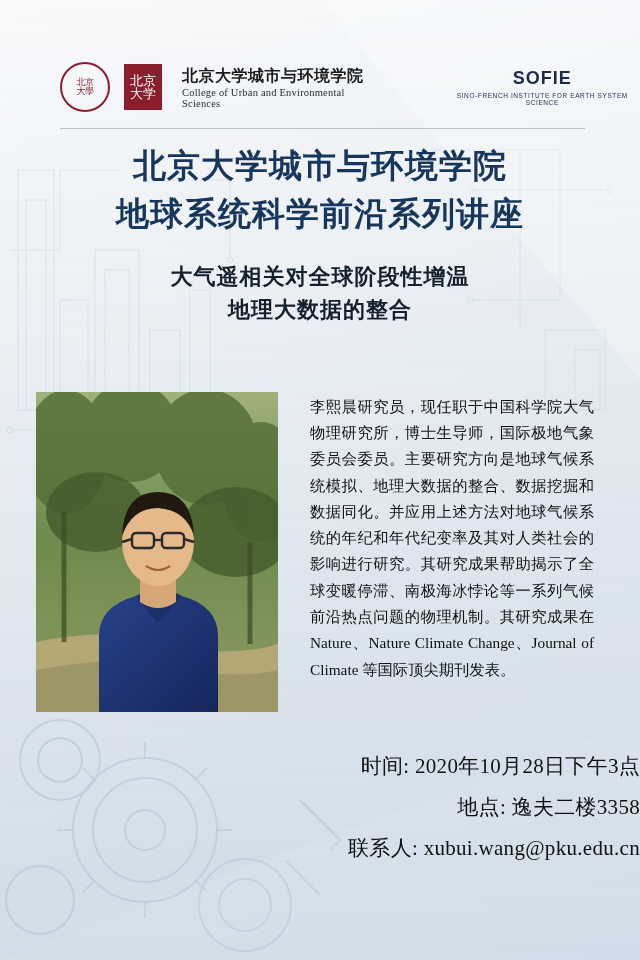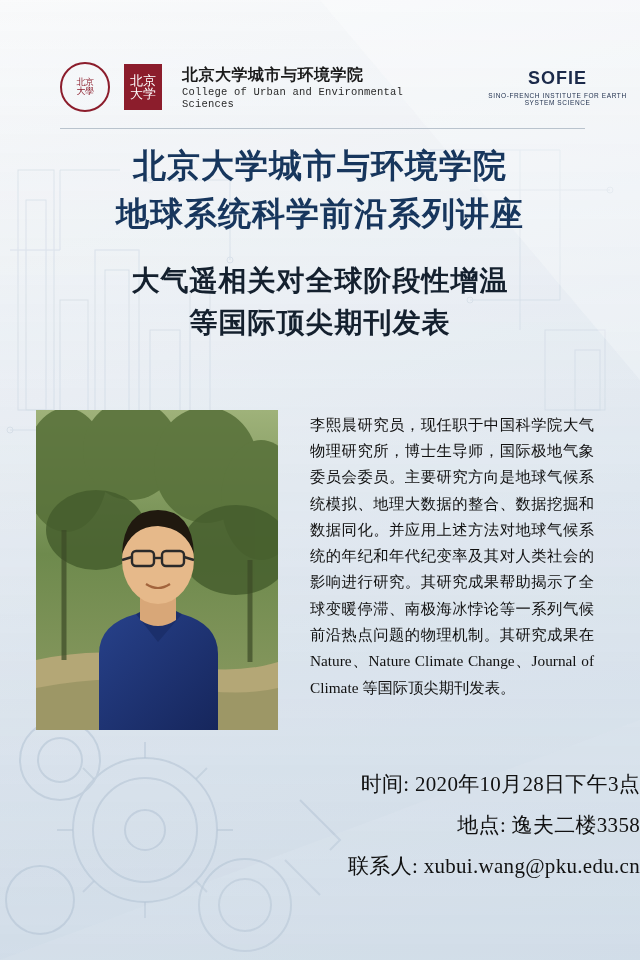--- a/index.html
+++ b/index.html
@@ -64,21 +64,21 @@
     margin-left: 6px;
   }
   .school-cn {
     font-family: "Liberation Sans", sans-serif;
     font-size: 16px;
     color: #1b1b1b;
     letter-spacing: 0.5px;
     font-weight: 600;
   }
   .school-en {
-    font-family: Liberation Mono, monospace;
+    font-family: Liberation Serif, serif;
     font-size: 10.5px;
     color: #2a2a2a;
     margin-top: 0;
     letter-spacing: 0.2px;
   }
   .sofie {
     margin-left: 56px;
     text-align: center;
     border-left: 0;
   }
@@ -120,21 +120,21 @@
     line-height: 1.45;
   }
   .subtitle-block {
     position: relative;
     text-align: center;
     margin-top: 22px;
   }
   .subtitle-line {
     font-family: "Liberation Sans", sans-serif;
     font-weight: 700;
-    font-size: 28px;
+    font-size: 22px;
     letter-spacing: 1px;
     color: #14202e;
     line-height: 1.5;
   }
 
   
   .content {
     position: relative;
     display: flex;
     margin-top: 66px;
@@ -261,21 +261,21 @@
   </div>
   <div class="header-rule"></div>
 
   <div class="title-block">
     <div class="title-line">北京大学城市与环境学院</div>
     <div class="title-line">地球系统科学前沿系列讲座</div>
   </div>
 
   <div class="subtitle-block">
     <div class="subtitle-line">大气遥相关对全球阶段性增温</div>
-    <div class="subtitle-line">等国际顶尖期刊发表</div>
+    <div class="subtitle-line">地理大数据的整合</div>
   </div>
 
   <div class="content">
     <div class="photo">
       <svg viewBox="0 0 242 320" preserveAspectRatio="none" xmlns="http://www.w3.org/2000/svg">
         <defs>
           <linearGradient id="sky" x1="0" y1="0" x2="0" y2="1">
             <stop offset="0%" stop-color="#9fb27a"></stop>
             <stop offset="45%" stop-color="#6e8a4d"></stop>
             <stop offset="100%" stop-color="#8d9b63"></stop>

